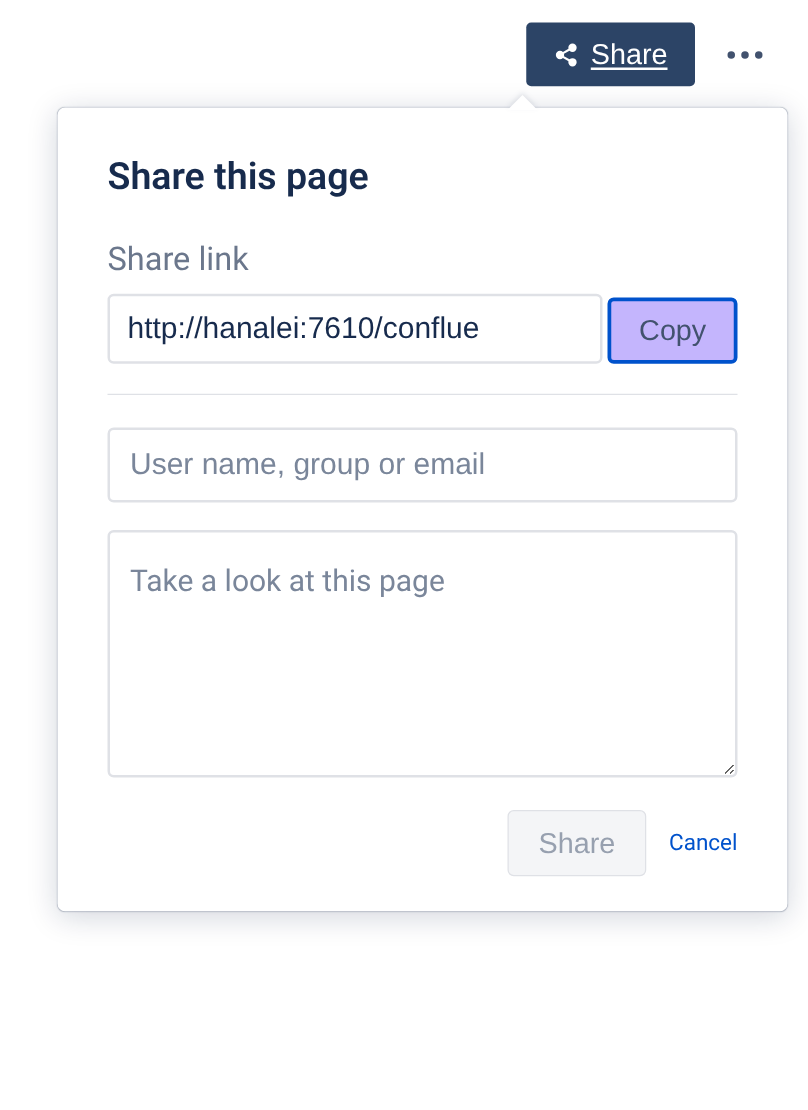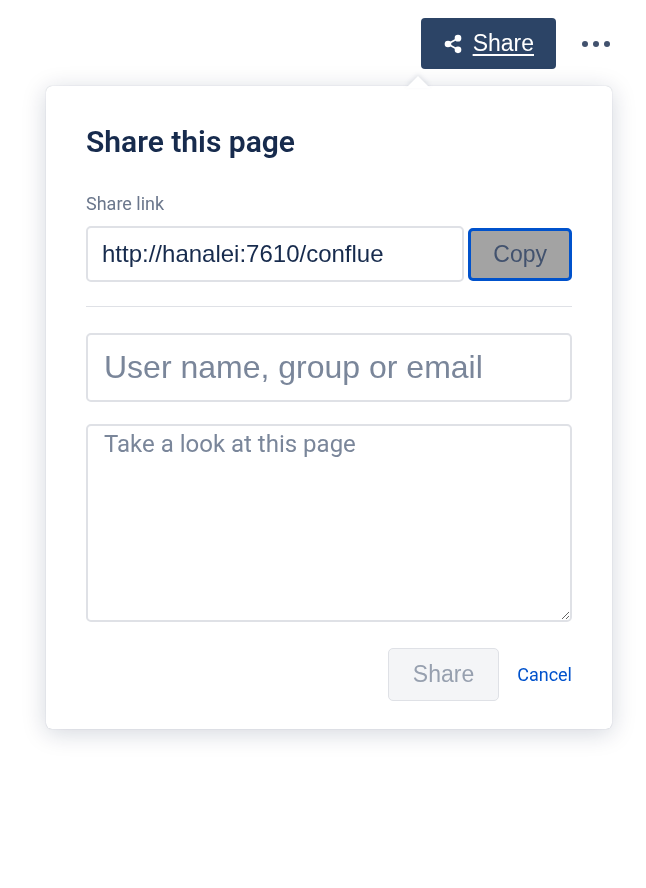--- a/index.html
+++ b/index.html
@@ -55,21 +55,21 @@
     .more-btn .dot {
       width: 6px;
       height: 6px;
       background: #42526e;
       border-radius: 50%;
     }
     .popover {
       position: absolute;
       top: 86px;
       left: 46px;
-      right: 34px;
+      right: 16px;
       background: #fff;
       border-radius: 6px;
       box-shadow: 0 4px 24px rgba(9,30,66,0.18), 0 0 1px rgba(9,30,66,0.3);
       padding: 38px 40px 28px 40px;
     }
     .popover::before {
       content: '';
       position: absolute;
       top: -10px;
       left: 360px;
@@ -80,75 +80,75 @@
       border-bottom: 12px solid #fff;
       filter: drop-shadow(0 -2px 2px rgba(9,30,66,0.1));
     }
     .popover-title {
       font-size: 30px;
       font-weight: 600;
       color: #172b4d;
       margin-bottom: 34px;
     }
     .field-label {
-      font-size: 18px;
+      font-size: 26px;
       color: #6b778c;
       margin-bottom: 12px;
       display: block;
     }
     .link-row {
       display: flex;
       gap: 4px;
-      align-items: center;
+      align-items: flex-end;
       margin-bottom: 24px;
     }
     .link-input {
       flex: 1;
       border: 2px solid #dfe1e6;
       border-radius: 5px;
       padding: 12px 14px;
       font-size: 24px;
       color: #172b4d;
       min-width: 0;
       overflow: hidden;
       text-overflow: clip;
       white-space: nowrap;
     }
     .copy-btn {
-      background: #a3a3a3;
+      background: #c4b5fd;
       border: 3px solid #0052cc;
       border-radius: 5px;
       padding: 10px 22px;
       font-size: 23px;
       color: #42526e;
       font-weight: 400;
       cursor: pointer;
     }
     .divider {
       border: none;
       border-top: 1px solid #dfe1e6;
       margin-bottom: 26px;
     }
     .people-input {
       width: 100%;
       border: 2px solid #dfe1e6;
       border-radius: 5px;
       padding: 14px 16px;
-      font-size: 32px;
+      font-size: 24px;
       color: #172b4d;
       margin-bottom: 22px;
     }
     .people-input::placeholder {
       color: #7a869a;
     }
     .message-textarea {
       width: 100%;
       border: 2px solid #dfe1e6;
       border-radius: 5px;
-      padding: 4px 16px;
+      padding: 25px 16px;
       font-size: 24px;
       color: #172b4d;
       height: 198px;
       resize: both;
       font-family: inherit;
     }
     .message-textarea::placeholder {
       color: #7a869a;
     }
     .actions {

